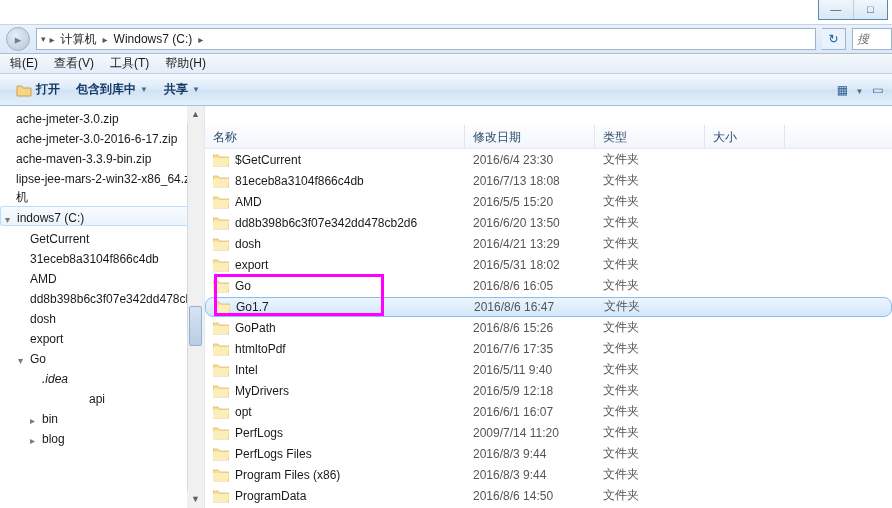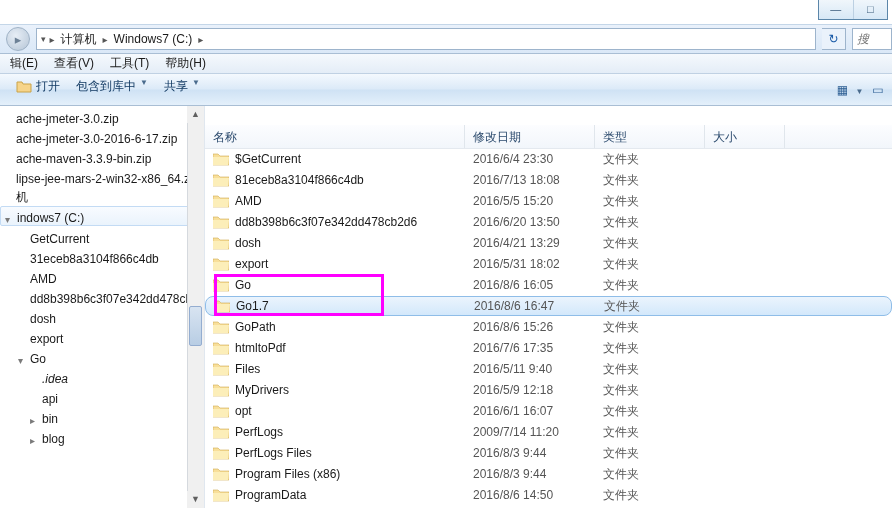--- a/index.html
+++ b/index.html
@@ -19,21 +19,21 @@
   .breadcrumb .dd { color:#555; font-size:9px; }
   .refresh-btn { width:24px; height:22px; background:#eaf2fb; border:1px solid #9db4cc; border-left:none; display:flex; align-items:center; justify-content:center; color:#1658a6; font-size:13px; margin-right:6px;}
   .search-box { width:40px; height:22px; background:#fff; border:1px solid #9db4cc; color:#777; padding:0 4px; line-height:20px; font-style:italic; overflow:hidden; }
 
   
   .menubar { position:absolute; top:54px; left:0; right:0; height:20px; background:linear-gradient(#f5f9fd,#e4edf7); border-bottom:1px solid #c0d1e3; display:flex; align-items:center; padding-left:2px; }
   .menubar .menu-item { padding:0 8px; color:#1a1a1a; cursor:default; }
 
   
   .toolbar { position:absolute; top:74px; left:0; right:0; height:32px; background:linear-gradient(#f4f9fe,#dceaf8 48%,#cfe2f4 52%,#e4f0fb); border-bottom:1px solid #a9bed4; display:flex; align-items:center; padding-left:8px; }
-  .toolbar .tbtn { display:flex; align-items:flex-start; padding:0 8px; height:24px; color:#123a63; cursor:default; }
+  .toolbar .tbtn { display:flex; align-items:center; padding:0 8px; height:24px; color:#123a63; cursor:default;font-weight:bold; }
   .toolbar .tbtn.iconed svg { margin-right:4px; }
   .toolbar .dd-ar { font-size:8px; color:#4a6b8d; margin-left:4px; }
   .toolbar .spacer { flex:1; }
   .toolbar .right-icon { width:28px; text-align:center; color:#2b5d92; }
 
   
   .main { position:absolute; top:106px; bottom:0; left:0; right:0; display:flex; }
   .navpane { width:205px; background:#fff; border-right:1px solid #e0e7ef; overflow:hidden; position:relative; }
   .navpane .scrollbar { position:absolute; right:0; top:0; bottom:0; width:17px; background:#f0f0f0; border-left:1px solid #d5d9de; }
   .navpane .scroll-thumb { position:absolute; right:2px; top:200px; width:13px; height:40px; background:linear-gradient(#d8e4f1,#b8cde4); border:1px solid #94add0; border-radius:2px; }
@@ -45,21 +45,21 @@
 
   .content { flex:1; display:flex; flex-direction:column; }
   .col-headers { height:24px; display:flex; align-items:center; border-bottom:1px solid #e4e9ef; background:linear-gradient(#fcfdff,#f2f6fb);margin-top:19px; }
   .col-headers .col { padding-left:8px; color:#2b4a6d; border-right:1px solid #e0e6ec; height:100%; line-height:24px; }
   .col-name { width:260px; }
   .col-date { width:130px; }
   .col-type { width:110px; }
   .col-size { width:80px; }
 
   .rows { flex:1; overflow:hidden; }
-  .row { height:21px; display:flex; }
+  .row { height:21px; display:flex; align-items:center; }
   .row.selected .cells-wrap { background:linear-gradient(#ebf4fd,#d3e8fb); border:1px solid #8fbde8; border-radius:8px; }
   .cells-wrap { display:flex; align-items:center; flex:1; height:20px; }
   .row .cell { padding-left:8px; color:#1a1a1a; white-space:nowrap; overflow:hidden; }
   .row .c-name { width:260px; display:flex; align-items:center; }
   .row .c-date { width:130px; color:#555; }
   .row .c-type { width:110px; color:#555; }
   .row .c-size { width:80px; }
   .folder-icon { width:16px; height:14px; margin-right:6px; flex:0 0 16px; }
   .folder-icon svg { display:block; }
 
@@ -168,21 +168,21 @@
           <span>export</span>
         </div>
         <div class="tree-item" style="padding-left: 18px;">
           <span class="expander">▾</span>
           <span>Go</span>
         </div>
         <div class="tree-item" style="padding-left: 30px; font-style: italic;">
           <span class="expander"></span>
           <span>.idea</span>
         </div>
-        <div class="tree-item" style="padding-left: 30px;">
+        <div class="tree-item" style="padding-left: 30px; margin-left: 47px;">
           <span class="expander"></span>
           <span>api</span>
         </div>
         <div class="tree-item" style="padding-left: 30px;">
           <span class="expander">▸</span>
           <span>bin</span>
         </div>
         <div class="tree-item" style="padding-left: 30px;">
           <span class="expander">▸</span>
           <span>blog</span>
@@ -365,21 +365,21 @@
         </div>
         <div class="row">
           <div class="cells-wrap">
             <div class="cell c-name">
               <span class="folder-icon">
                 <svg viewBox="0 0 16 14">
                   <path d="M0 2 L5 2 L7 4 L16 4 L16 13 L0 13 Z" fill="#f8df9a" stroke="#d0ab52" stroke-width="0.6"></path>
                   <path d="M0 5 L16 5 L15 13 L0 13 Z" fill="#fceeb9"></path>
                 </svg>
               </span>
-              <span>Files</span>
+              <span>Intel</span>
             </div>
             <div class="cell c-date">2016/5/11 9:40</div>
             <div class="cell c-type">文件夹</div>
             <div class="cell c-size"></div>
           </div>
         </div>
         <div class="row">
           <div class="cells-wrap">
             <div class="cell c-name">
               <span class="folder-icon">

